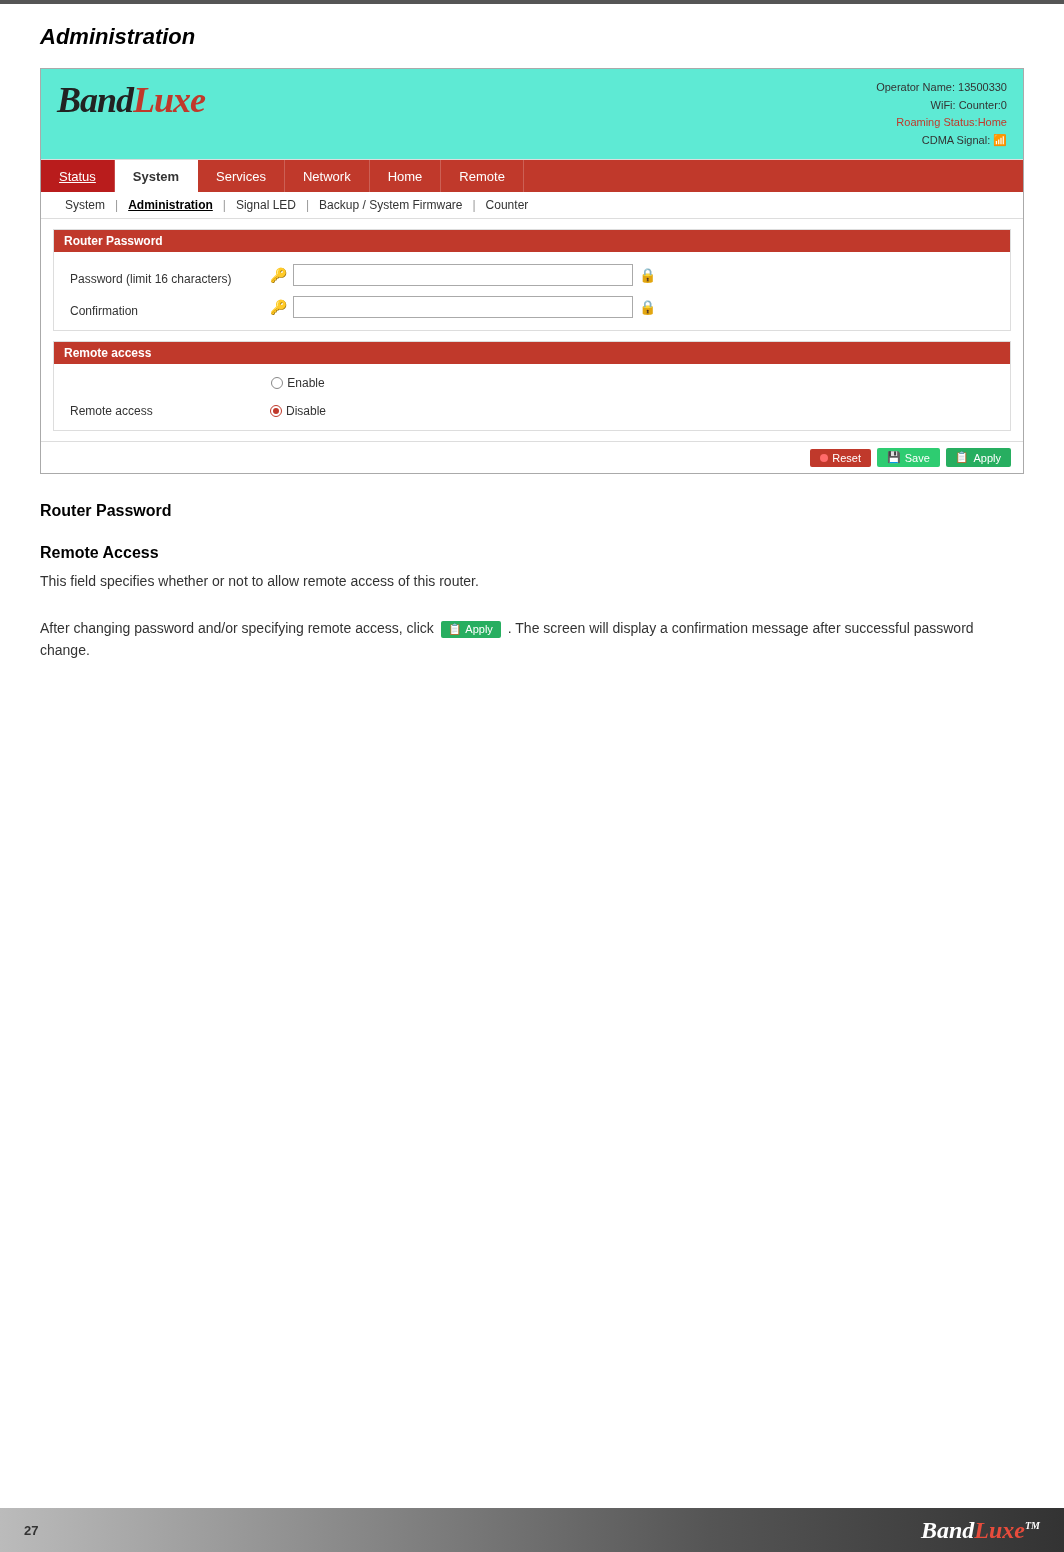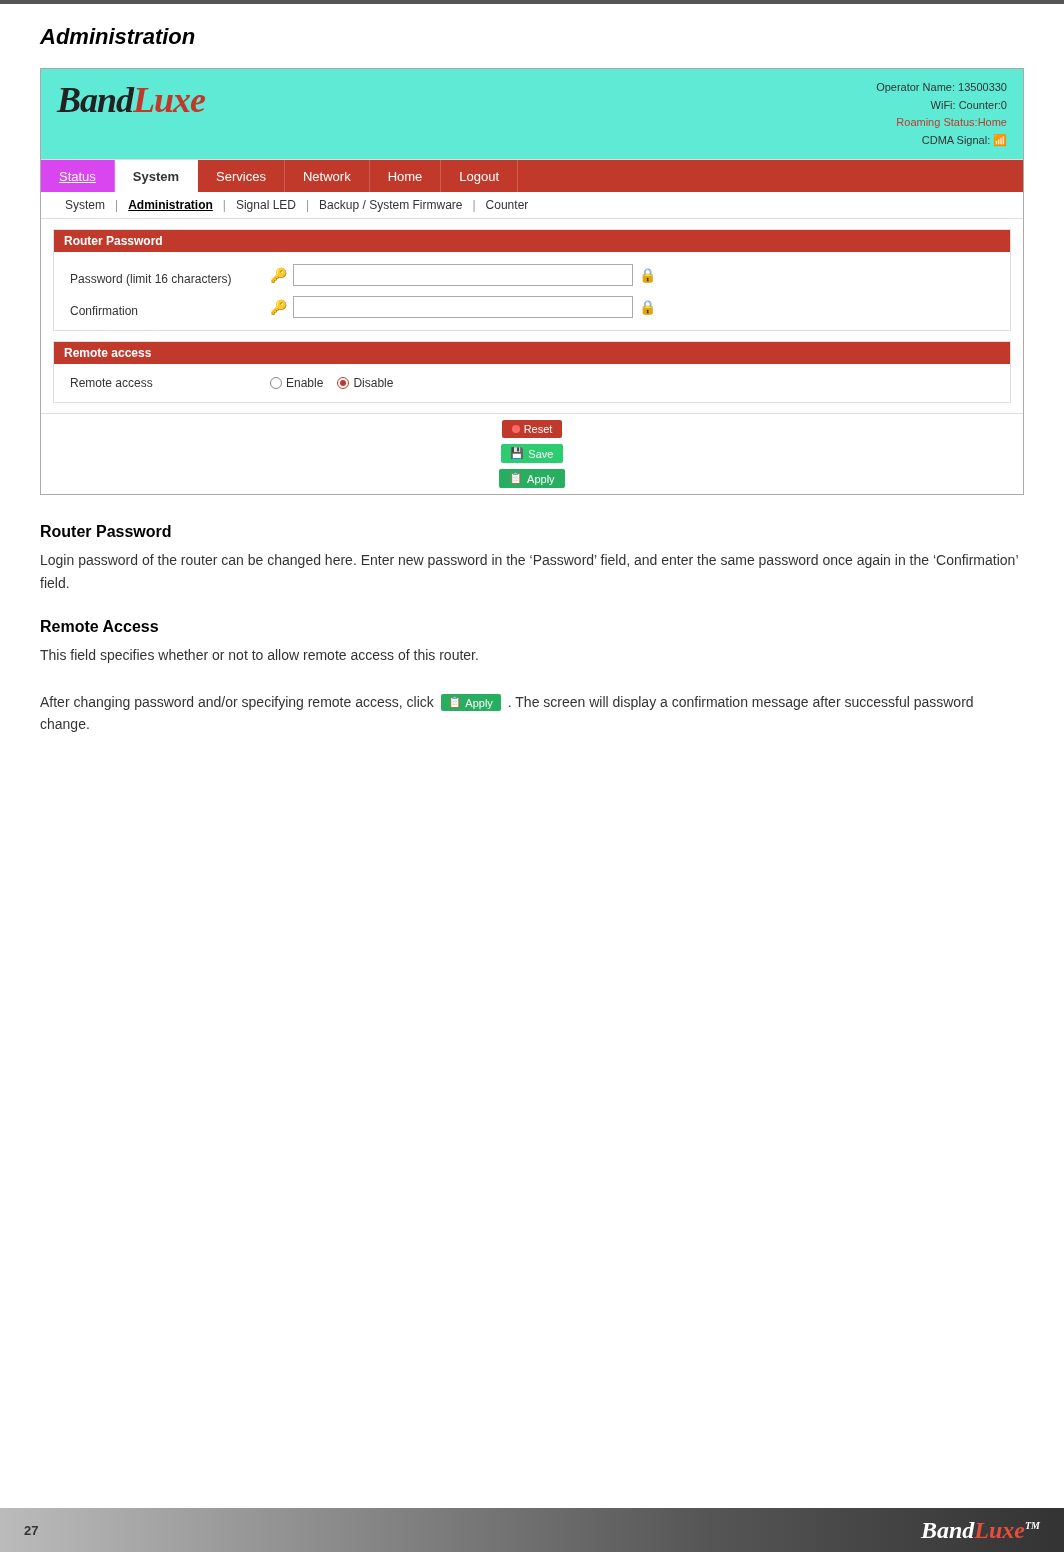--- a/index.html
+++ b/index.html
@@ -83,21 +83,21 @@
       align-items: center;
       cursor: pointer;
       border-right: 1px solid rgba(255,255,255,0.2);
     }
     .nav-item.active {
       background: #fff;
       color: #333;
       font-weight: bold;
     }
     .nav-item:first-child {
-      background: #d946ef;
+      background: #b91c1c;
       color: #fff;
       text-decoration: underline;
     }
 
     
     .sub-nav {
       background: #fff;
       padding: 6px 16px;
       display: flex;
       align-items: center;
@@ -172,20 +172,21 @@
       color: #888;
       font-size: 14px;
     }
 
     
     .radio-group {
       display: flex;
       align-items: center;
       gap: 14px;
       font-size: 12px;
+      flex-direction: column;
     }
     .radio-option {
       display: flex;
       align-items: center;
       gap: 4px;
     }
     .radio-btn {
       width: 12px;
       height: 12px;
       border-radius: 50%;
@@ -209,21 +210,20 @@
 
     
     .action-bar {
       display: flex;
       justify-content: flex-end;
       align-items: center;
       padding: 6px 12px;
       gap: 6px;
       background: #fff;
       border-top: 1px solid #ddd;
-      flex-direction: column;
     }
     .btn-reset {
       background: #c0392b;
       color: #fff;
       border: none;
       padding: 3px 10px;
       font-size: 11px;
       cursor: pointer;
       display: flex;
       align-items: center;
@@ -311,21 +311,21 @@
         </div>
       </div>
     </div>
 
     <div class="nav-bar">
       <div class="nav-item">Status</div>
       <div class="nav-item active">System</div>
       <div class="nav-item">Services</div>
       <div class="nav-item">Network</div>
       <div class="nav-item">Home</div>
-      <div class="nav-item">Logout</div>
+      <div class="nav-item">Remote</div>
     </div>
 
     <div class="sub-nav">
       <div class="sub-nav-item">System</div>
       <span class="sub-nav-sep">|</span>
       <div class="sub-nav-item active">Administration</div>
       <span class="sub-nav-sep">|</span>
       <div class="sub-nav-item">Signal LED</div>
       <span class="sub-nav-sep">|</span>
       <div class="sub-nav-item">Backup / System Firmware</div>
@@ -388,21 +388,20 @@
       <button class="btn-apply">
         <span>📋</span>
         <span>Apply</span>
       </button>
     </div>
 
   </div>
 
   <div class="doc-section">
     <div class="doc-heading">Router Password</div>
-    <div class="doc-text">Login password of the router can be changed here. Enter new password in the ‘Password’ field, and enter the same password once again in the ‘Confirmation’ field.</div>
   </div>
 
   <div class="doc-section">
     <div class="doc-heading">Remote Access</div>
     <div class="doc-text">This field specifies whether or not to allow remote access of this router.</div>
   </div>
 
   <div class="doc-section">
     <div class="doc-text">
       <span>After changing password and/or specifying remote access, click</span>

